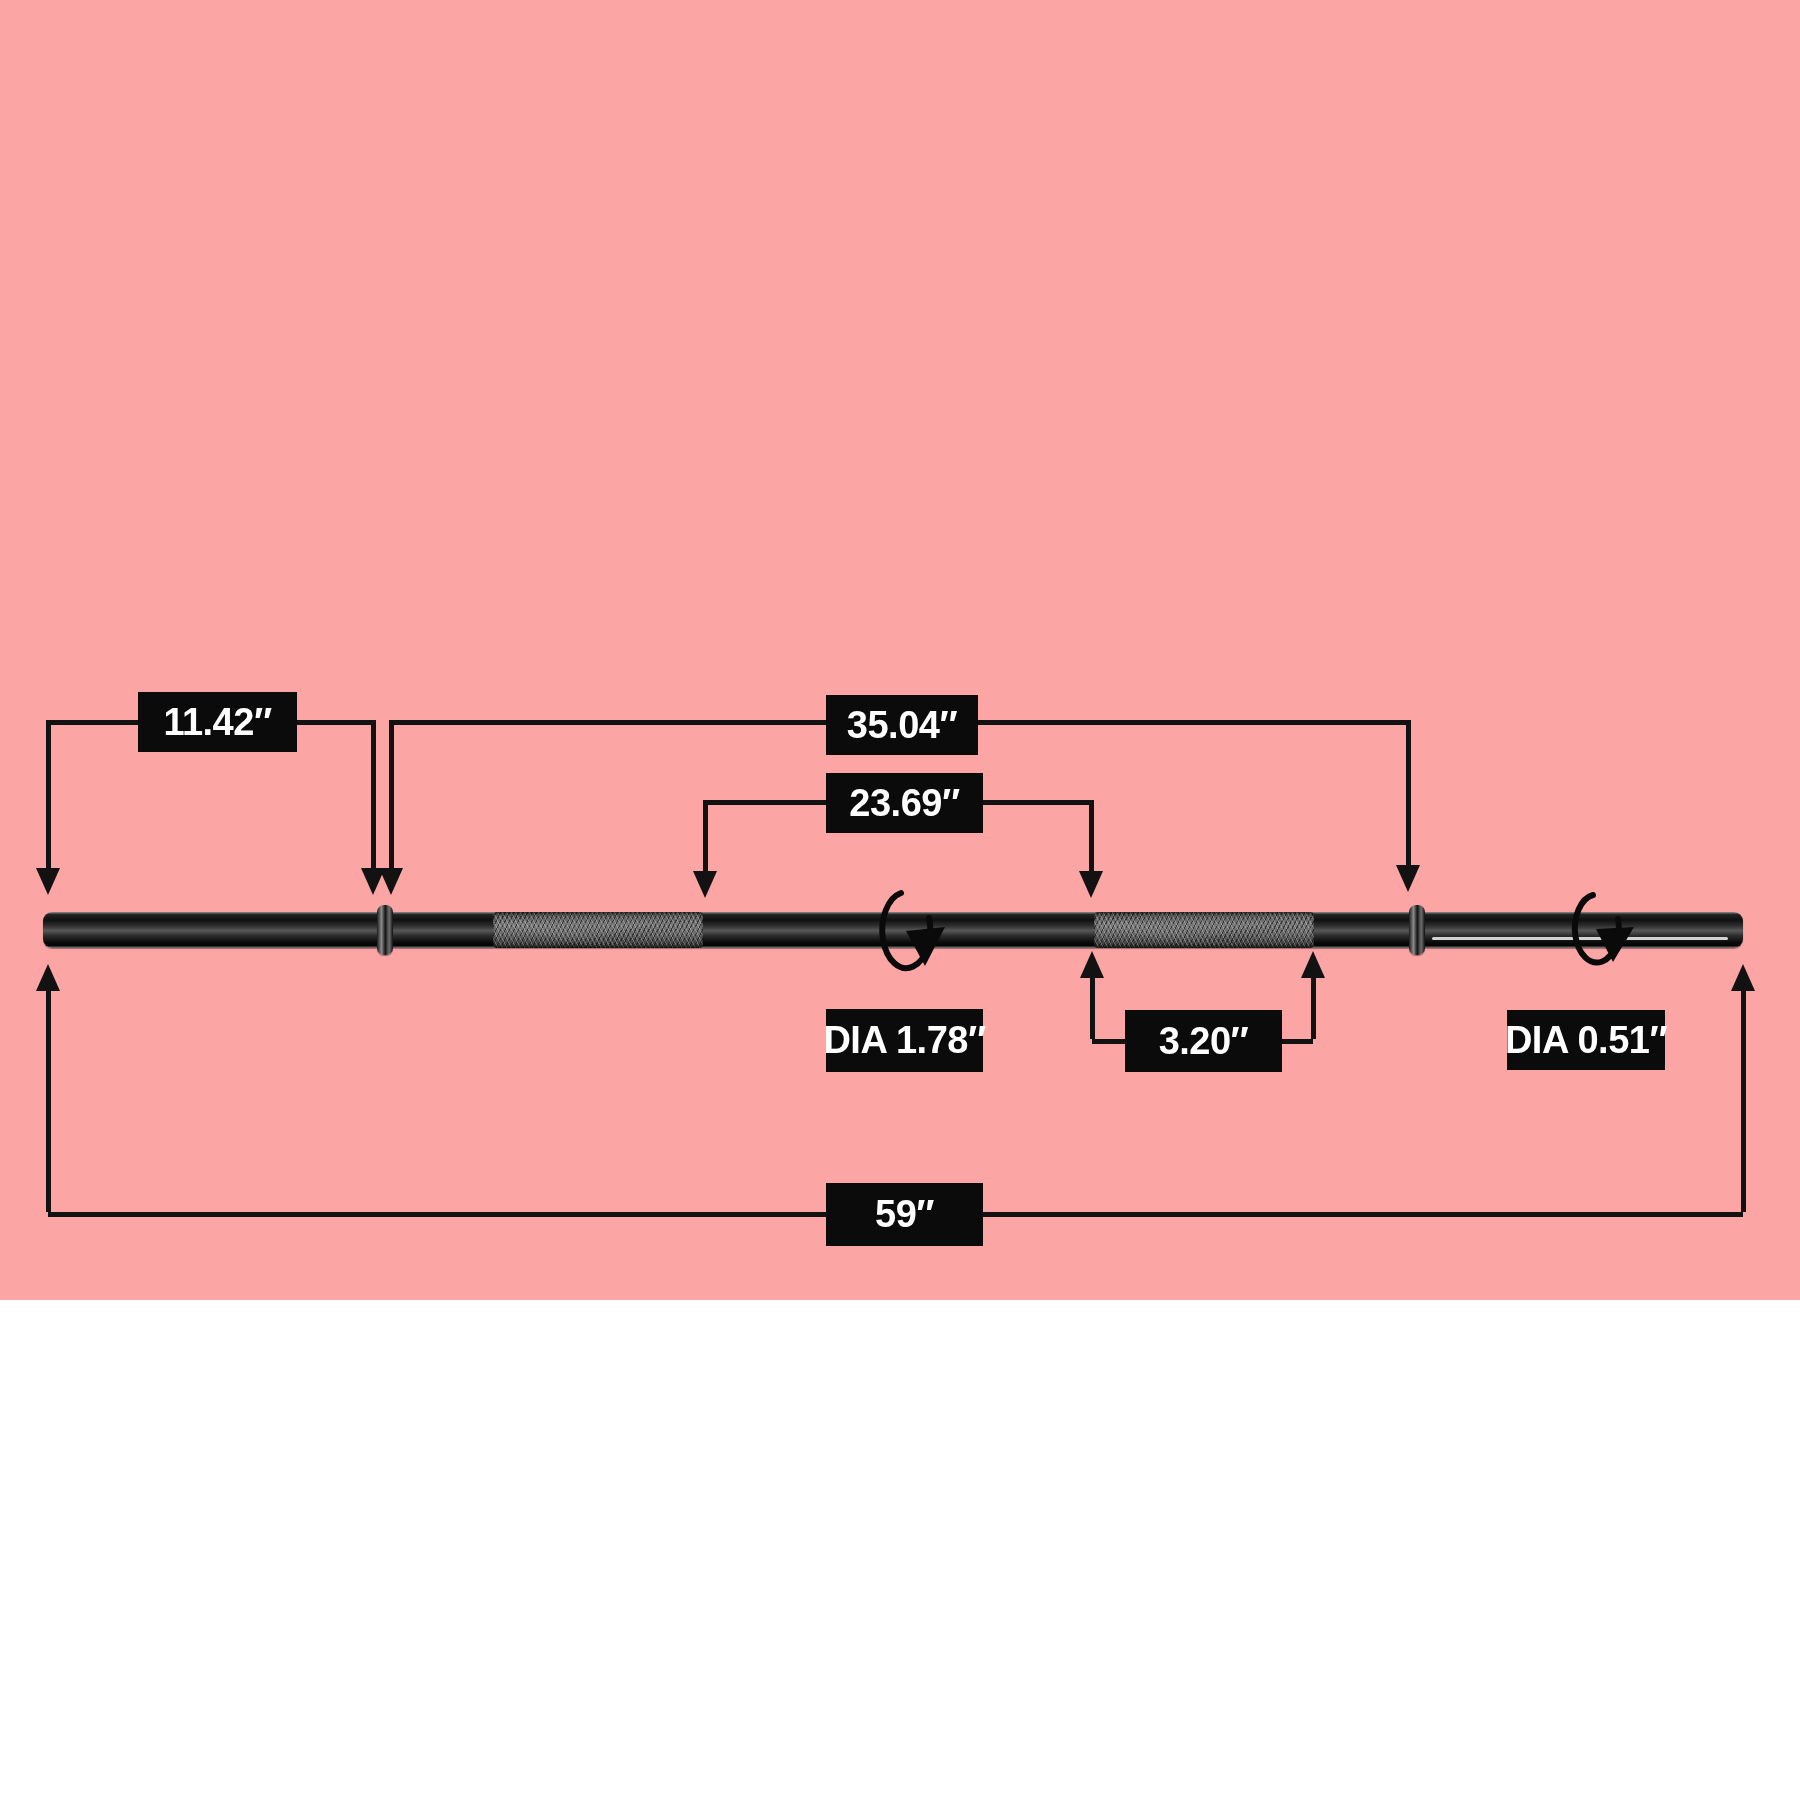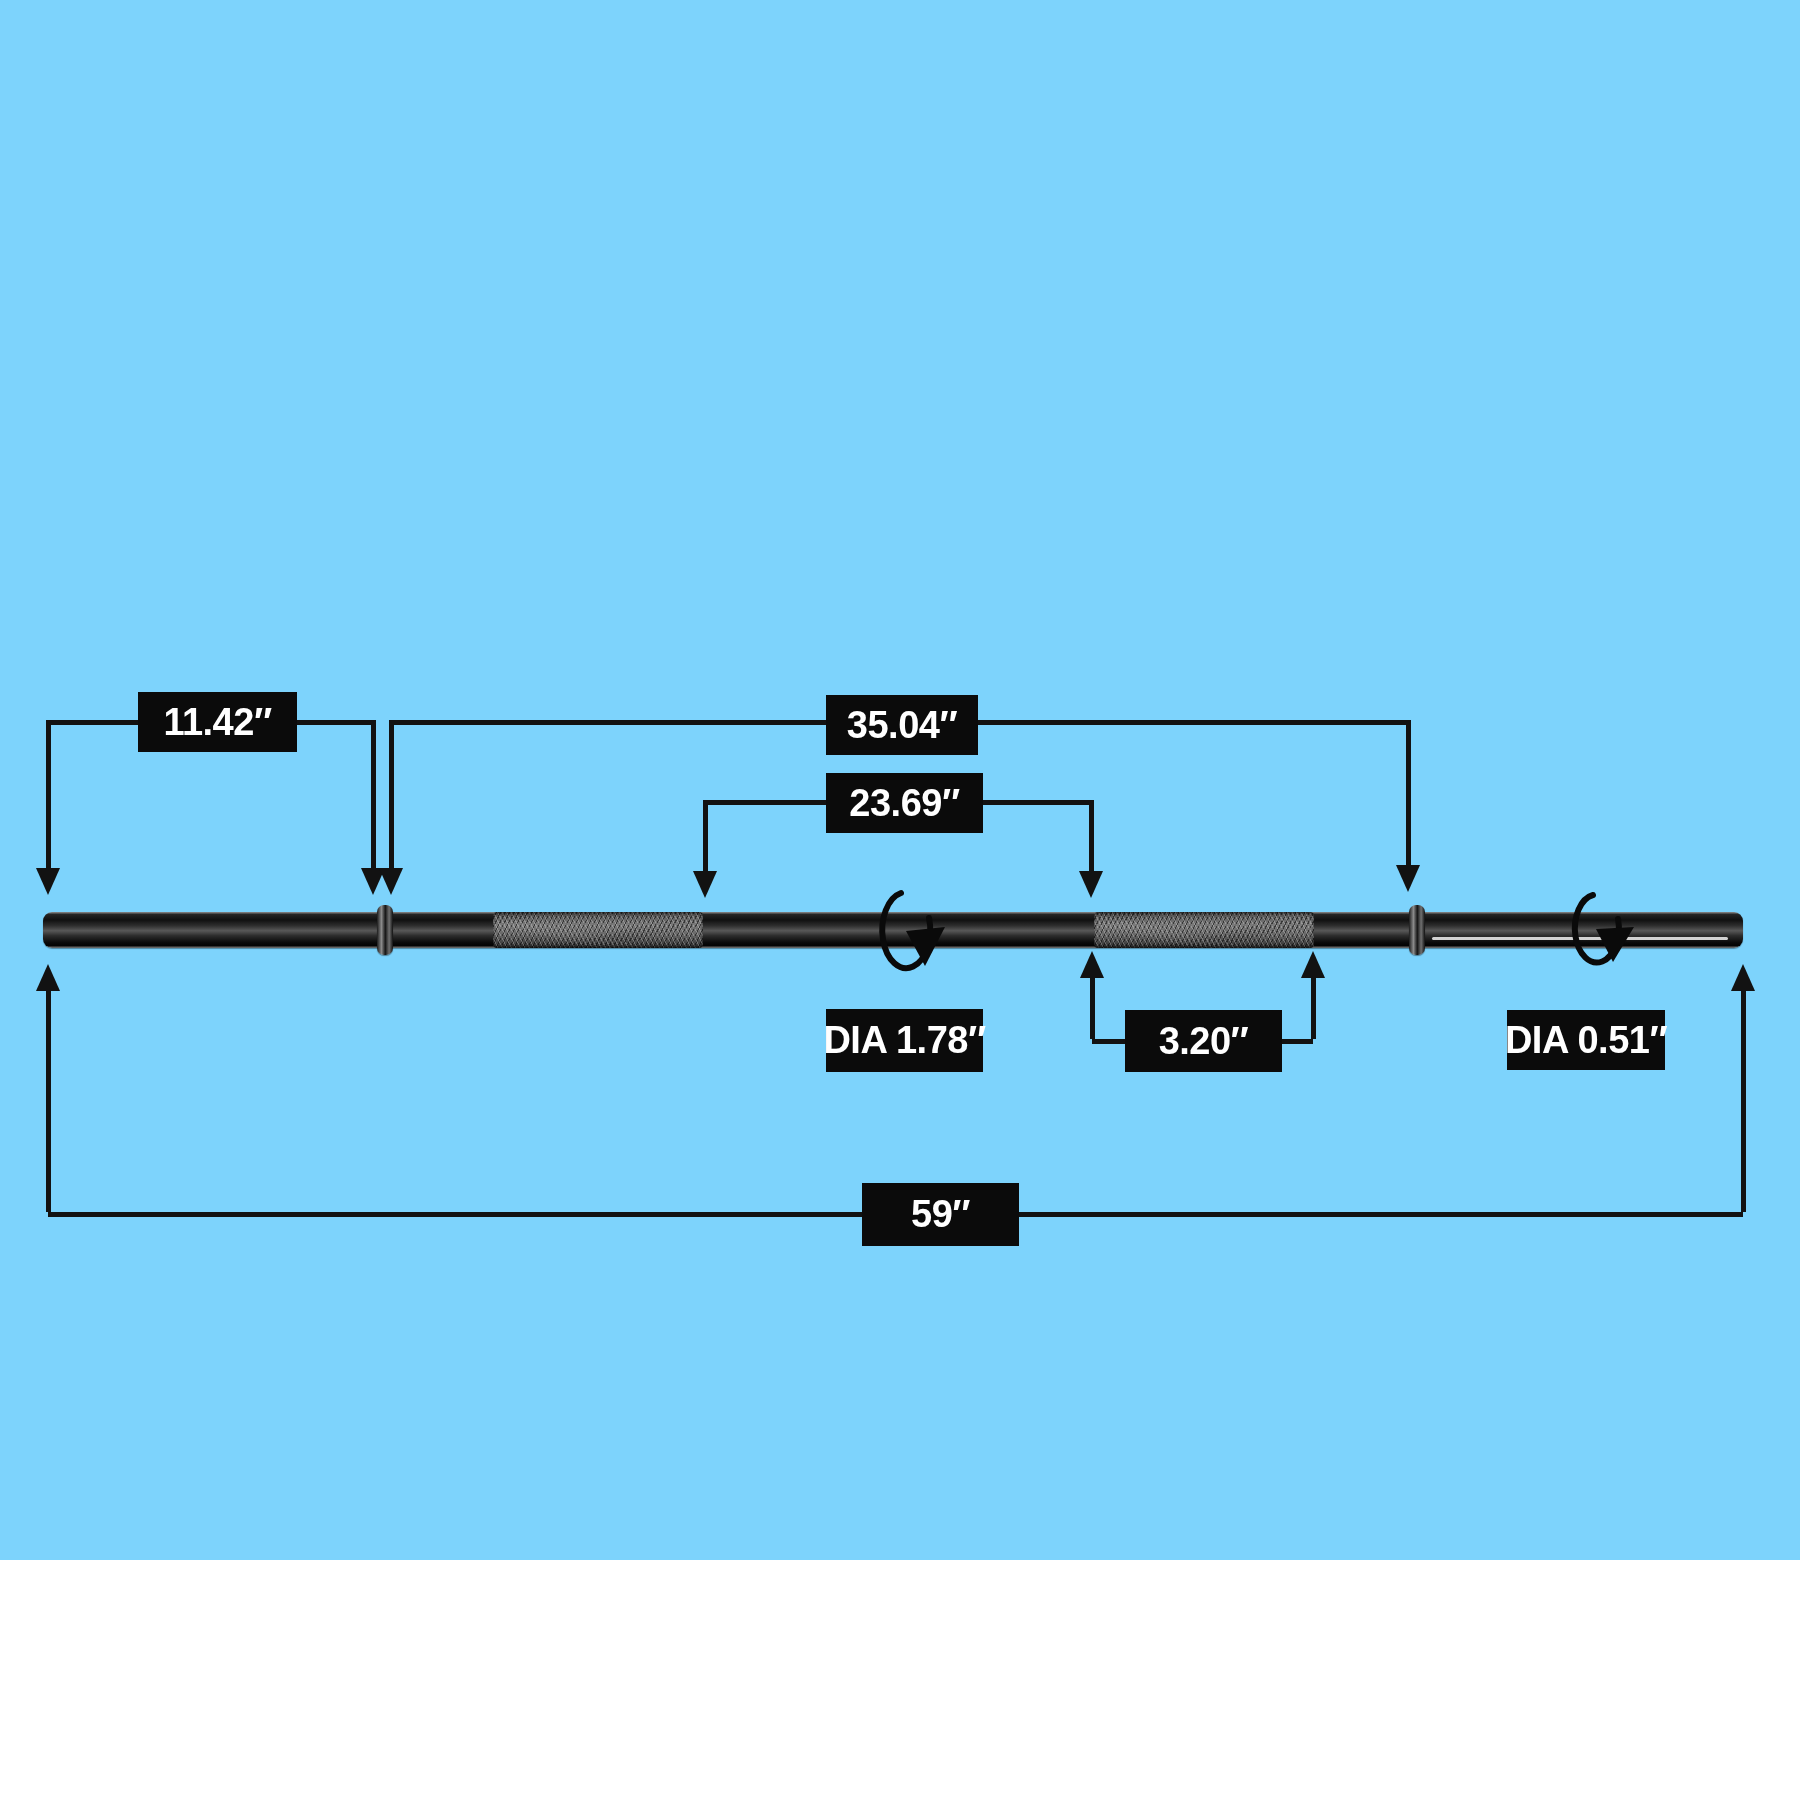--- a/index.html
+++ b/index.html
@@ -1,17 +1,17 @@
 <!DOCTYPE html>
 <html><head>
 <meta charset="utf-8">
 <style>
   html,body{margin:0;padding:0;background:#fff;}
   #canvas{
-    position:relative;width:1800px;height:1560px;background:#7dd3fc;overflow:hidden;
+    position:relative;width:1800px;height:1300px;background:#fca5a5;overflow:hidden;
     font-family:"Liberation Sans","DejaVu Sans",sans-serif;
   }
   
   .hline,.vline{position:absolute;background:#121212;z-index:2;}
   .hline{height:5px;}
   .vline{width:5px;}
   
   .arr{position:absolute;width:0;height:0;z-index:2;}
   .arr-down{border-left:12px solid transparent;border-right:12px solid transparent;border-top:27px solid #121212;}
   .arr-up{border-left:12px solid transparent;border-right:12px solid transparent;border-bottom:27px solid #121212;}
@@ -104,15 +104,15 @@
   <div class="dimbox" style="left:826px;top:679px;width:152px;height:60px;margin-top:16px;">35.04″</div>
 
   <div class="dimbox" style="left:826px;top:773px;width:157px;height:60px;">23.69″</div>
 
   <div class="dimbox" style="left:826px;top:1009px;width:157px;height:63px;">DIA 1.78″</div>
 
   <div class="dimbox" style="left:1125px;top:1010px;width:157px;height:62px;">3.20″</div>
 
   <div class="dimbox" style="left:1507px;top:1010px;width:158px;height:60px;">DIA 0.51″</div>
 
-  <div class="dimbox" style="left:826px;top:1183px;width:157px;height:63px;margin-left:36px;">59″</div>
+  <div class="dimbox" style="left:826px;top:1183px;width:157px;height:63px;">59″</div>
 
 </div>
 
 </body></html>

